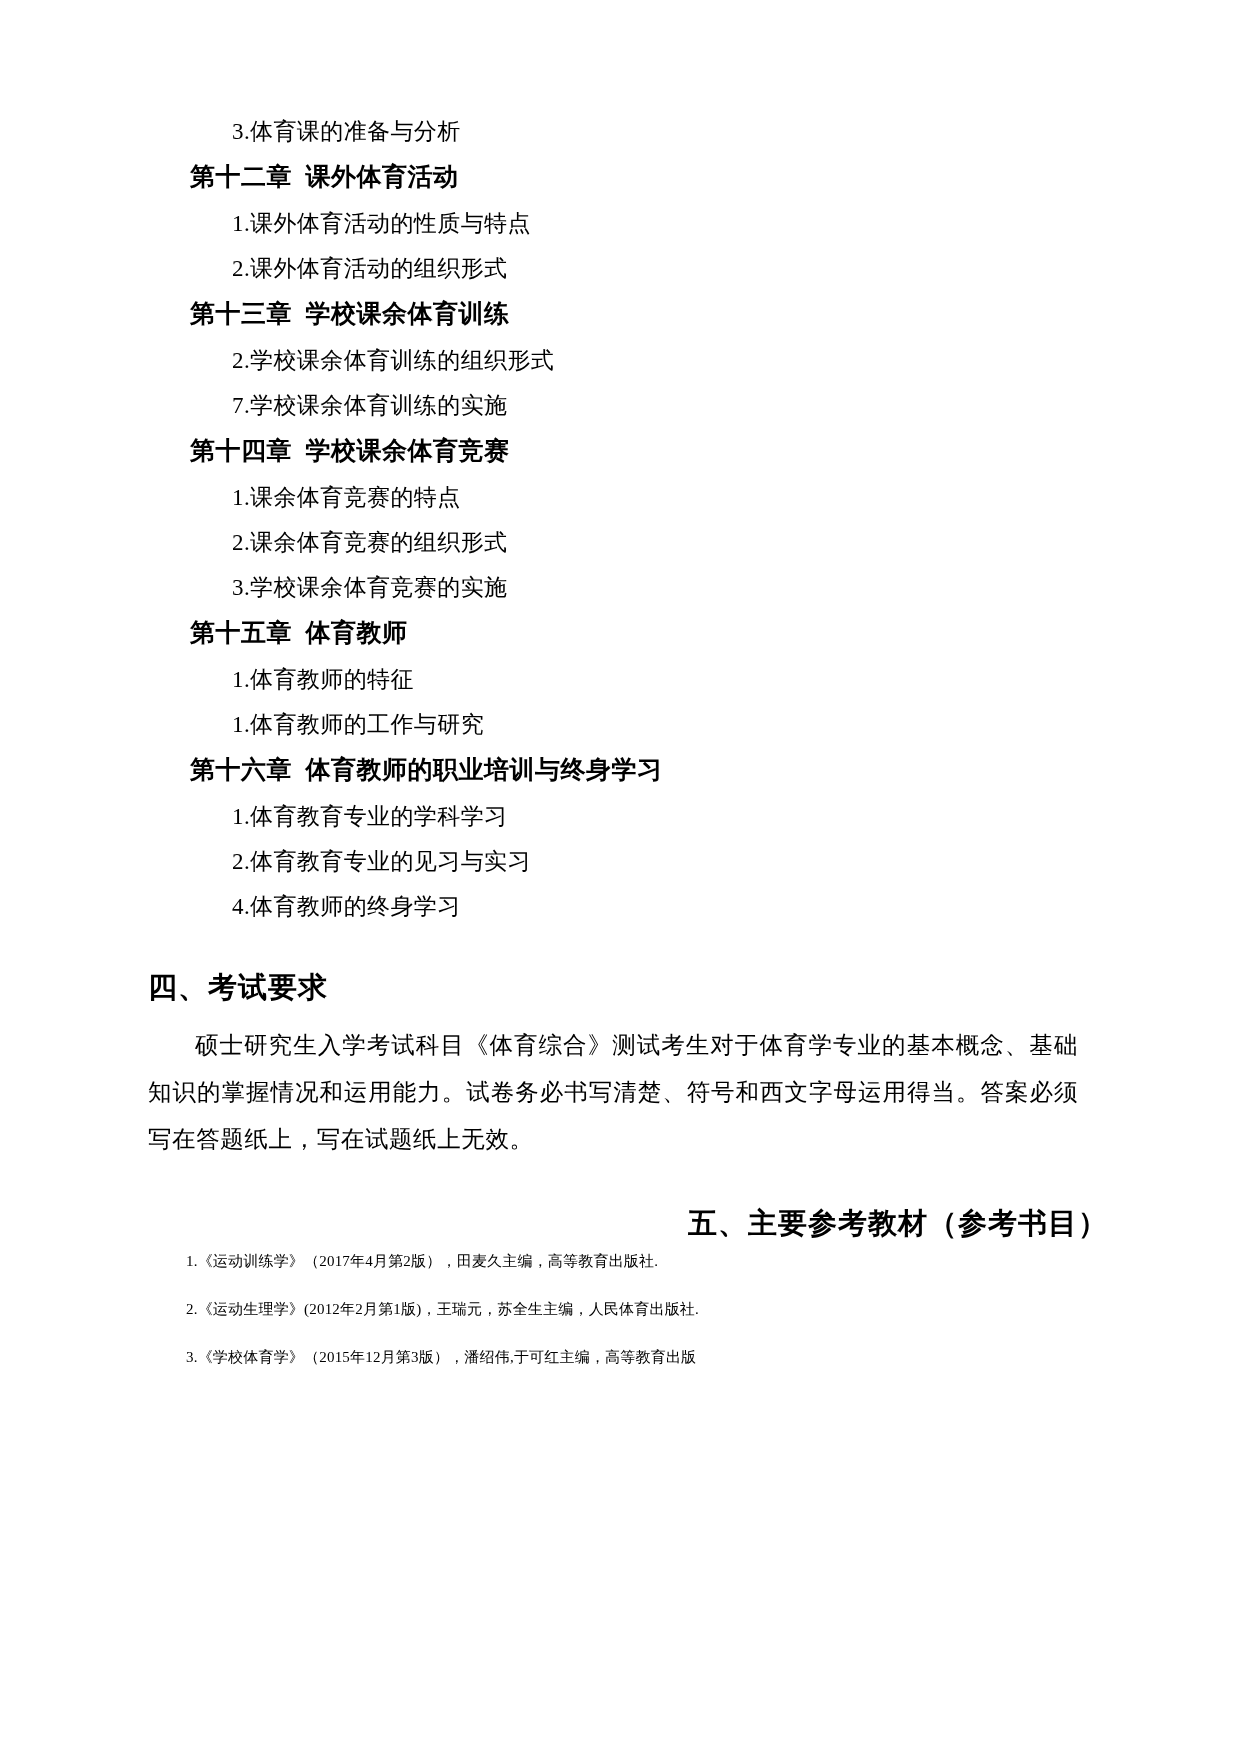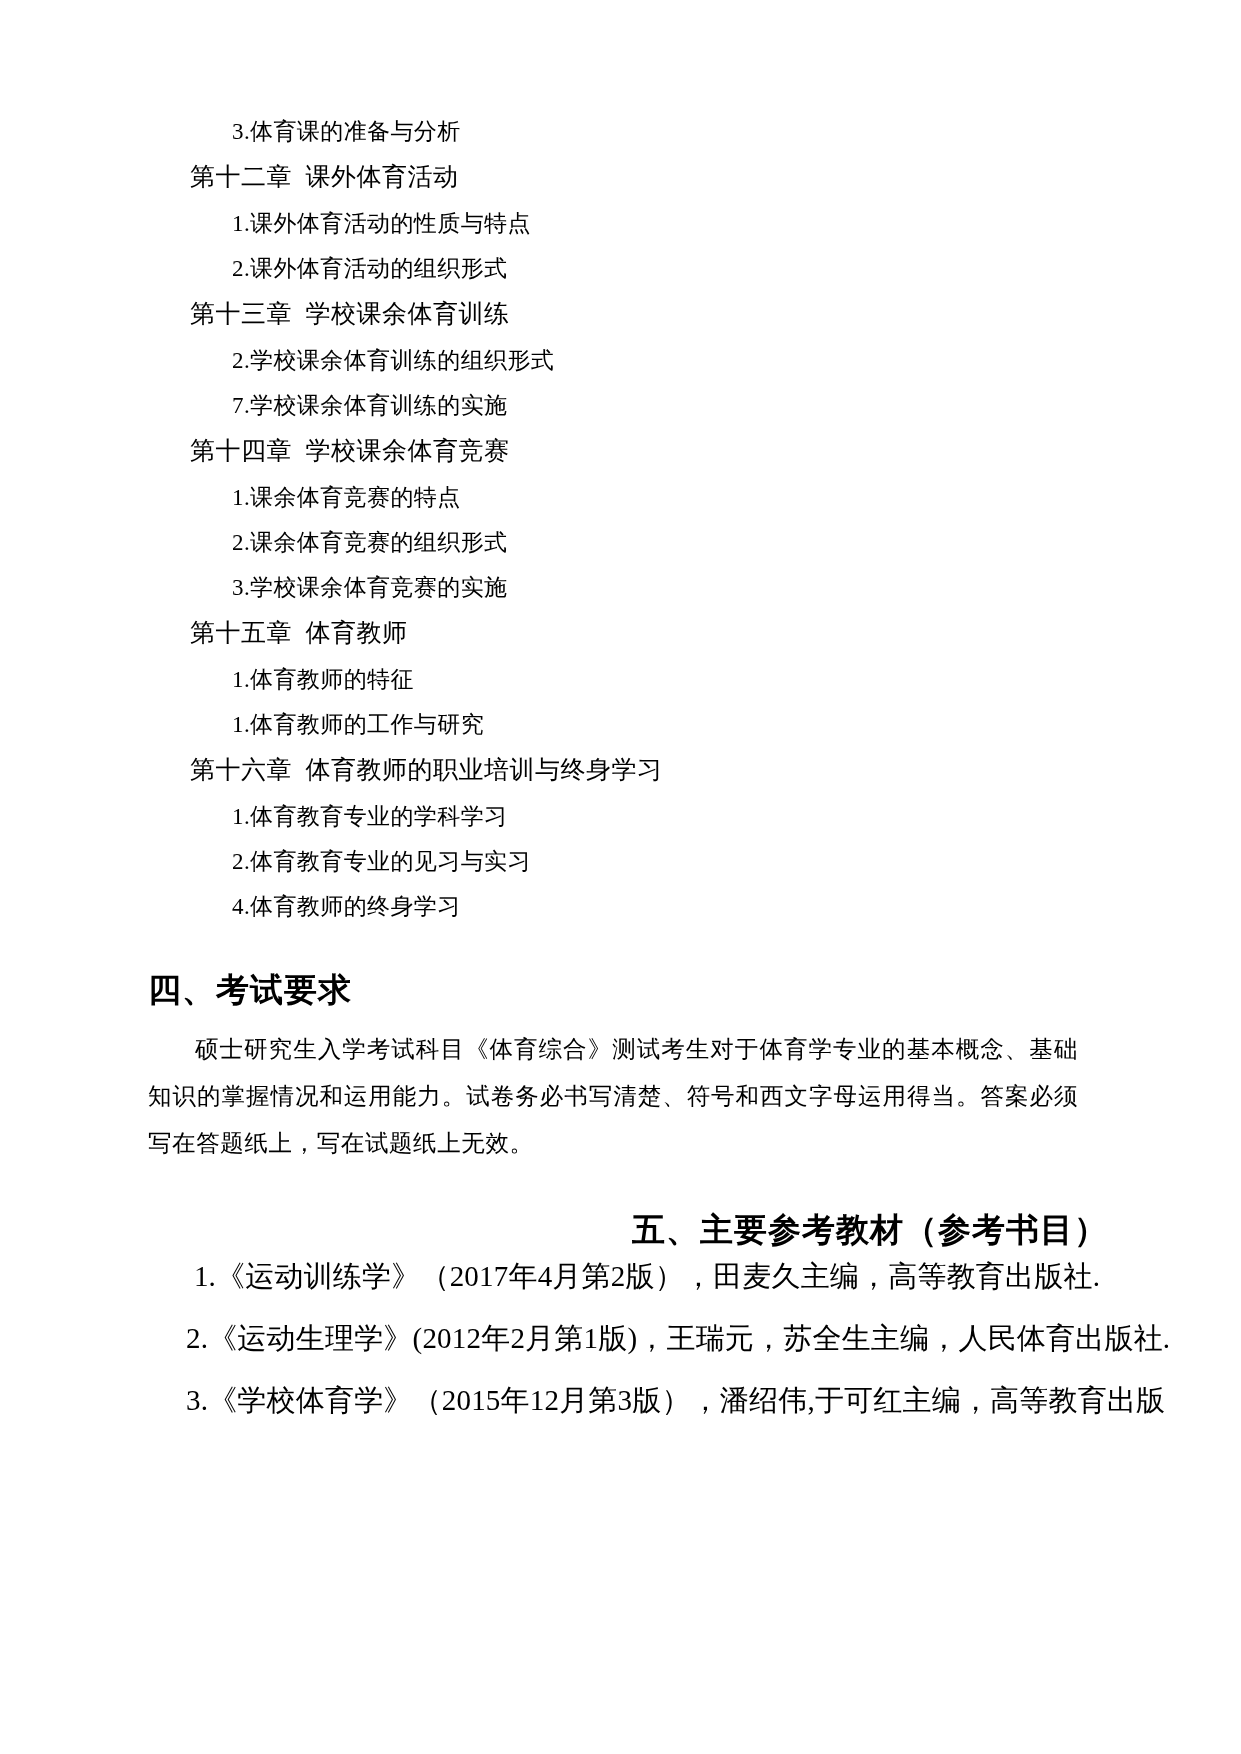--- a/index.html
+++ b/index.html
@@ -26,21 +26,21 @@
     top: 0;
     width: 960px;
   }
 
   
   .outline {
     padding-top: 108px;
   }
   .chapter-title {
     font-family: "Liberation Serif", "DejaVu Serif", serif;
-    font-weight: normal;
+    font-weight: bold;
     font-size: 25px;
     line-height: 1.0;
     letter-spacing: 0.5px;
     margin: 0 0 4px 0;
     padding: 10px 0 8px 42px;
     white-space: pre;
   }
   .sub-item {
     font-family: "Liberation Serif", "DejaVu Serif", serif;
     font-size: 23px;
@@ -51,21 +51,21 @@
     white-space: pre;
   }
   .sub-item.lead {
     padding-top: 12px;
   }
 
   
   .section-heading {
     font-family: "Liberation Sans", "DejaVu Sans", sans-serif;
     font-weight: bold;
-    font-size: 33px;
+    font-size: 29px;
     line-height: 1.0;
     letter-spacing: 1px;
     margin: 0;
     padding: 0;
     white-space: pre;
   }
   .sec4 { margin-top: 44px; margin-left: 0px; }
   .sec5 { margin-top: 46px; margin-left: 0px; text-align: right; }
 
   
@@ -83,27 +83,26 @@
   }
 
   
   .ref-list {
     margin: 0;
     padding: 16px 0 0 0;
     list-style: none;
   }
   .ref-item {
     font-family: "Liberation Serif", "DejaVu Serif", serif;
-    font-size: 29px;
+    font-size: 15px;
     line-height: 1.0;
     letter-spacing: 0.2px;
     padding: 0 0 0 38px;
     margin: 0 0 33px 0;
     white-space: pre;
-    text-align: center;
   }
 </style>
 </head>
 <body>
 
 <div class="page">
   <div class="content">
 
     <div class="outline">
       <div class="sub-item lead">3.体育课的准备与分析</div>

